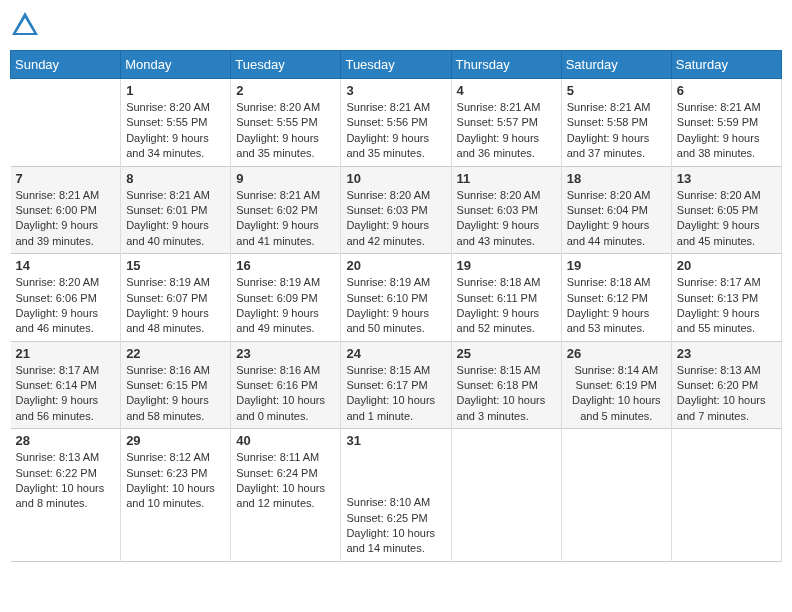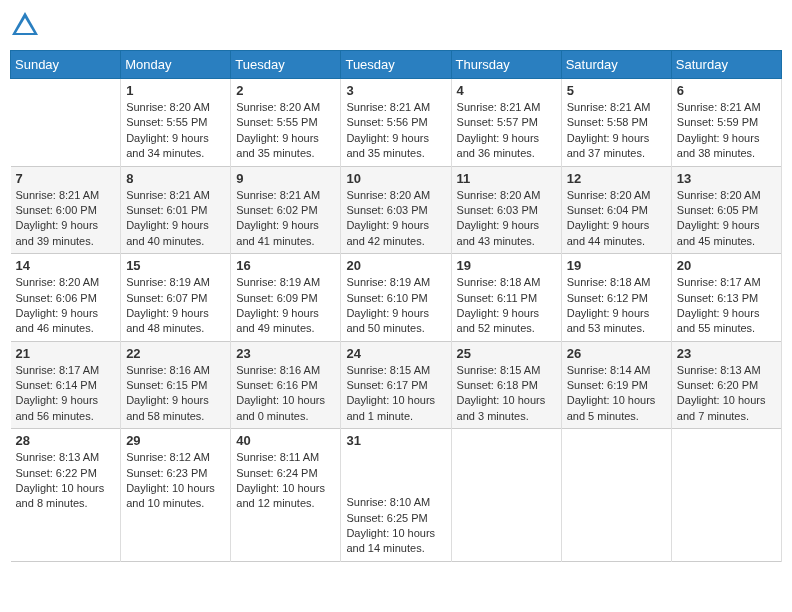--- a/index.html
+++ b/index.html
@@ -194,21 +194,21 @@
 and 42 minutes.</div>
         </td>
         <td>
           <div class="day-number">11</div>
           <div class="day-info" style="white-space: pre-line;">Sunrise: 8:20 AM
 Sunset: 6:03 PM
 Daylight: 9 hours
 and 43 minutes.</div>
         </td>
         <td>
-          <div class="day-number">12</div>
+          <div class="day-number">18</div>
           <div class="day-info" style="white-space: pre-line;">Sunrise: 8:20 AM
 Sunset: 6:04 PM
 Daylight: 9 hours
 and 44 minutes.</div>
         </td>
         <td>
           <div class="day-number">13</div>
           <div class="day-info" style="white-space: pre-line;">Sunrise: 8:20 AM
 Sunset: 6:05 PM
 Daylight: 9 hours
@@ -297,21 +297,21 @@
         </td>
         <td>
           <div class="day-number">25</div>
           <div class="day-info" style="white-space: pre-line;">Sunrise: 8:15 AM
 Sunset: 6:18 PM
 Daylight: 10 hours
 and 3 minutes.</div>
         </td>
         <td>
           <div class="day-number">26</div>
-          <div class="day-info" style="white-space: pre-line;">Sunrise: 8:14 AM
+          <div class="day-info" style="white-space: pre-line; text-align: center;">Sunrise: 8:14 AM
 Sunset: 6:19 PM
 Daylight: 10 hours
 and 5 minutes.</div>
         </td>
         <td>
           <div class="day-number">23</div>
           <div class="day-info" style="white-space: pre-line;">Sunrise: 8:13 AM
 Sunset: 6:20 PM
 Daylight: 10 hours
 and 7 minutes.</div>

